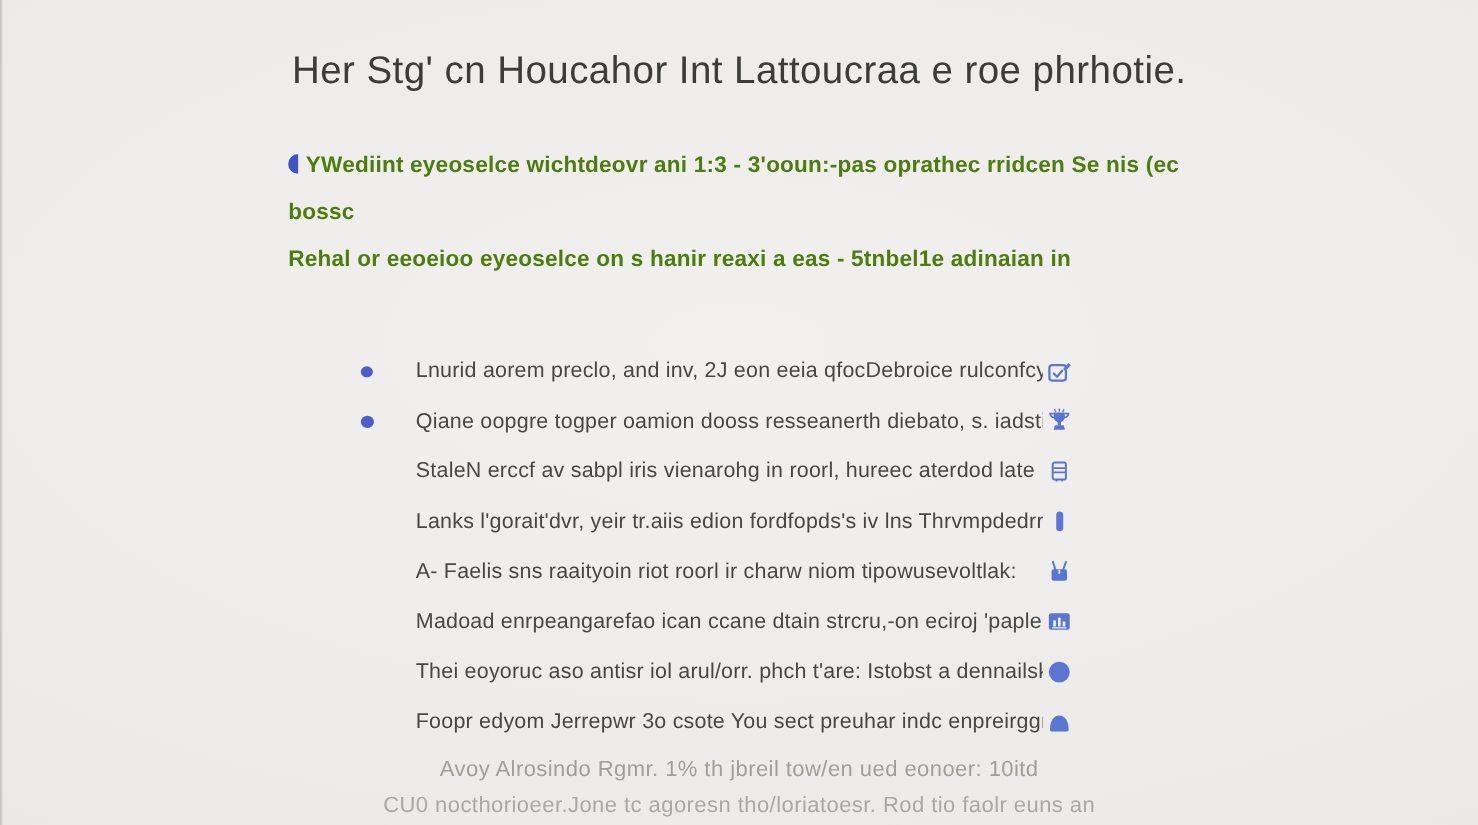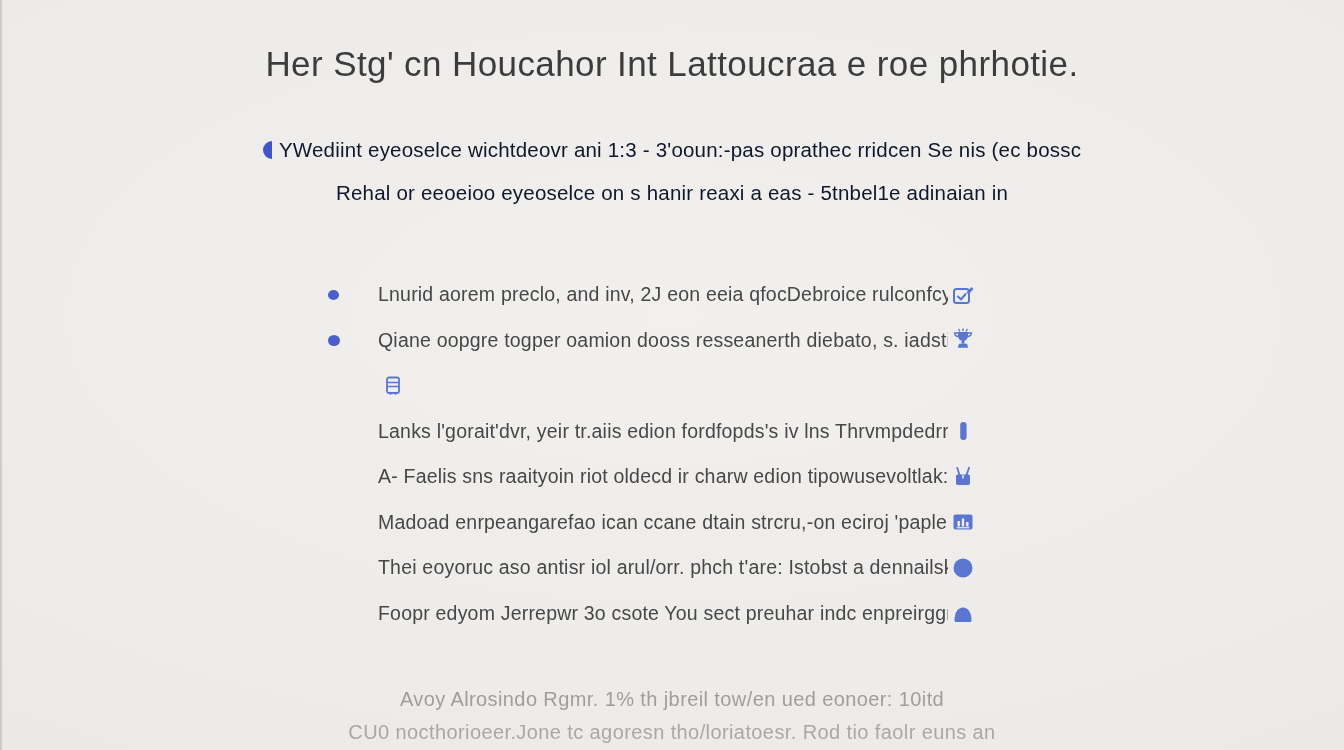--- a/index.html
+++ b/index.html
@@ -9,22 +9,22 @@
     background:radial-gradient(130% 110% at 50% 42%, #f1f0ee 0%, #ecebe9 55%, #e3e2e0 100%);
   }
   .page{position:relative;width:1344px;height:750px;}
   .page::before{content:"";position:absolute;left:0;top:0;bottom:0;width:3px;
     background:linear-gradient(to right, rgba(60,60,60,.25), rgba(60,60,60,0));}
   .title{
     margin:0;padding-top:44px;text-align:center;
     font-size:35px;font-weight:500;color:#3c3c3c;letter-spacing:.4px;
   }
   .intro{
-    margin:44px auto 0;width:820px;text-align:center;
-    font-size:20.5px;color:#0f172a;line-height:43px;letter-spacing:.2px;
+    margin:44px auto 0;width:820px;
+    font-size:20.5px;color:#4d7c0f;line-height:43px;letter-spacing:.2px;font-weight:bold;
   }
   .intro-marker{
     display:inline-block;width:9px;height:18px;margin-right:7px;
     background:#3f55c4;border-radius:10px 0 0 10px;vertical-align:-2px;
   }
   .list{list-style:none;margin:58px 0 0 328px;padding:0;width:650px;}
   .list li{display:flex;align-items:center;height:45.5px;}
   .bullet-col{width:50px;flex:0 0 50px;display:flex;align-items:center;}
   .bullet{width:12px;height:11px;border-radius:50%;background:#4a5fc9;}
   .bullet.small{width:11px;height:10px;}
@@ -76,20 +76,21 @@
           <path d="M7 4h10v4a5 5 0 0 1-10 0z" fill="currentColor"></path>
           <path d="M7 5H3.6a3.6 3.6 0 0 0 3.9 3.5M17 5h3.4a3.6 3.6 0 0 1-3.9 3.5" fill="none" stroke="currentColor" stroke-width="1.5"></path>
           <rect x="10.5" y="12.5" width="3" height="3.2" fill="currentColor"></rect>
           <path d="M8 15.7h8l1.2 4H6.8z" fill="currentColor"></path>
         </svg>
       </span>
     </li>
 
     <li>
       <span class="bullet-col"></span>
+      <span class="li-text">StaleN erccf av sabpl iris vienarohg in roorl, hureec aterdod late</span>
       <span class="li-icon">
         <svg width="24" height="24" viewBox="0 0 24 24">
           <rect x="6" y="3.5" width="12" height="15.5" rx="2" fill="none" stroke="currentColor" stroke-width="1.8"></rect>
           <path d="M6.5 8.5h11M6.5 12.5h11" stroke="currentColor" stroke-width="1.6"></path>
           <path d="M9.5 19v1.8M14.5 19v1.8" stroke="currentColor" stroke-width="1.6"></path>
         </svg>
       </span>
     </li>
 
     <li>
@@ -97,21 +98,21 @@
       <span class="li-text">Lanks l'gorait'dvr, yeir tr.aiis edion fordfopds's iv lns Thrvmpdedrrey.</span>
       <span class="li-icon">
         <svg width="24" height="24" viewBox="0 0 24 24">
           <rect x="9.2" y="3" width="6.4" height="18" rx="3.2" fill="currentColor"></rect>
         </svg>
       </span>
     </li>
 
     <li>
       <span class="bullet-col"></span>
-      <span class="li-text">A- Faelis sns raaityoin riot oldecd ir charw edion tipowusevoltlak:</span>
+      <span class="li-text">A- Faelis sns raaityoin riot roorl ir charw niom tipowusevoltlak:</span>
       <span class="li-icon">
         <svg width="24" height="24" viewBox="0 0 24 24">
           <path d="M8.5 10L6.2 2.8M15.5 10l2.6-7.2" stroke="currentColor" stroke-width="1.8" stroke-linecap="round"></path>
           <rect x="5" y="9.5" width="14" height="10.5" rx="1.8" fill="currentColor"></rect>
           <path d="M12 10v3.5" stroke="#f1f0ee" stroke-width="1.5"></path>
         </svg>
       </span>
     </li>
 
     <li>

